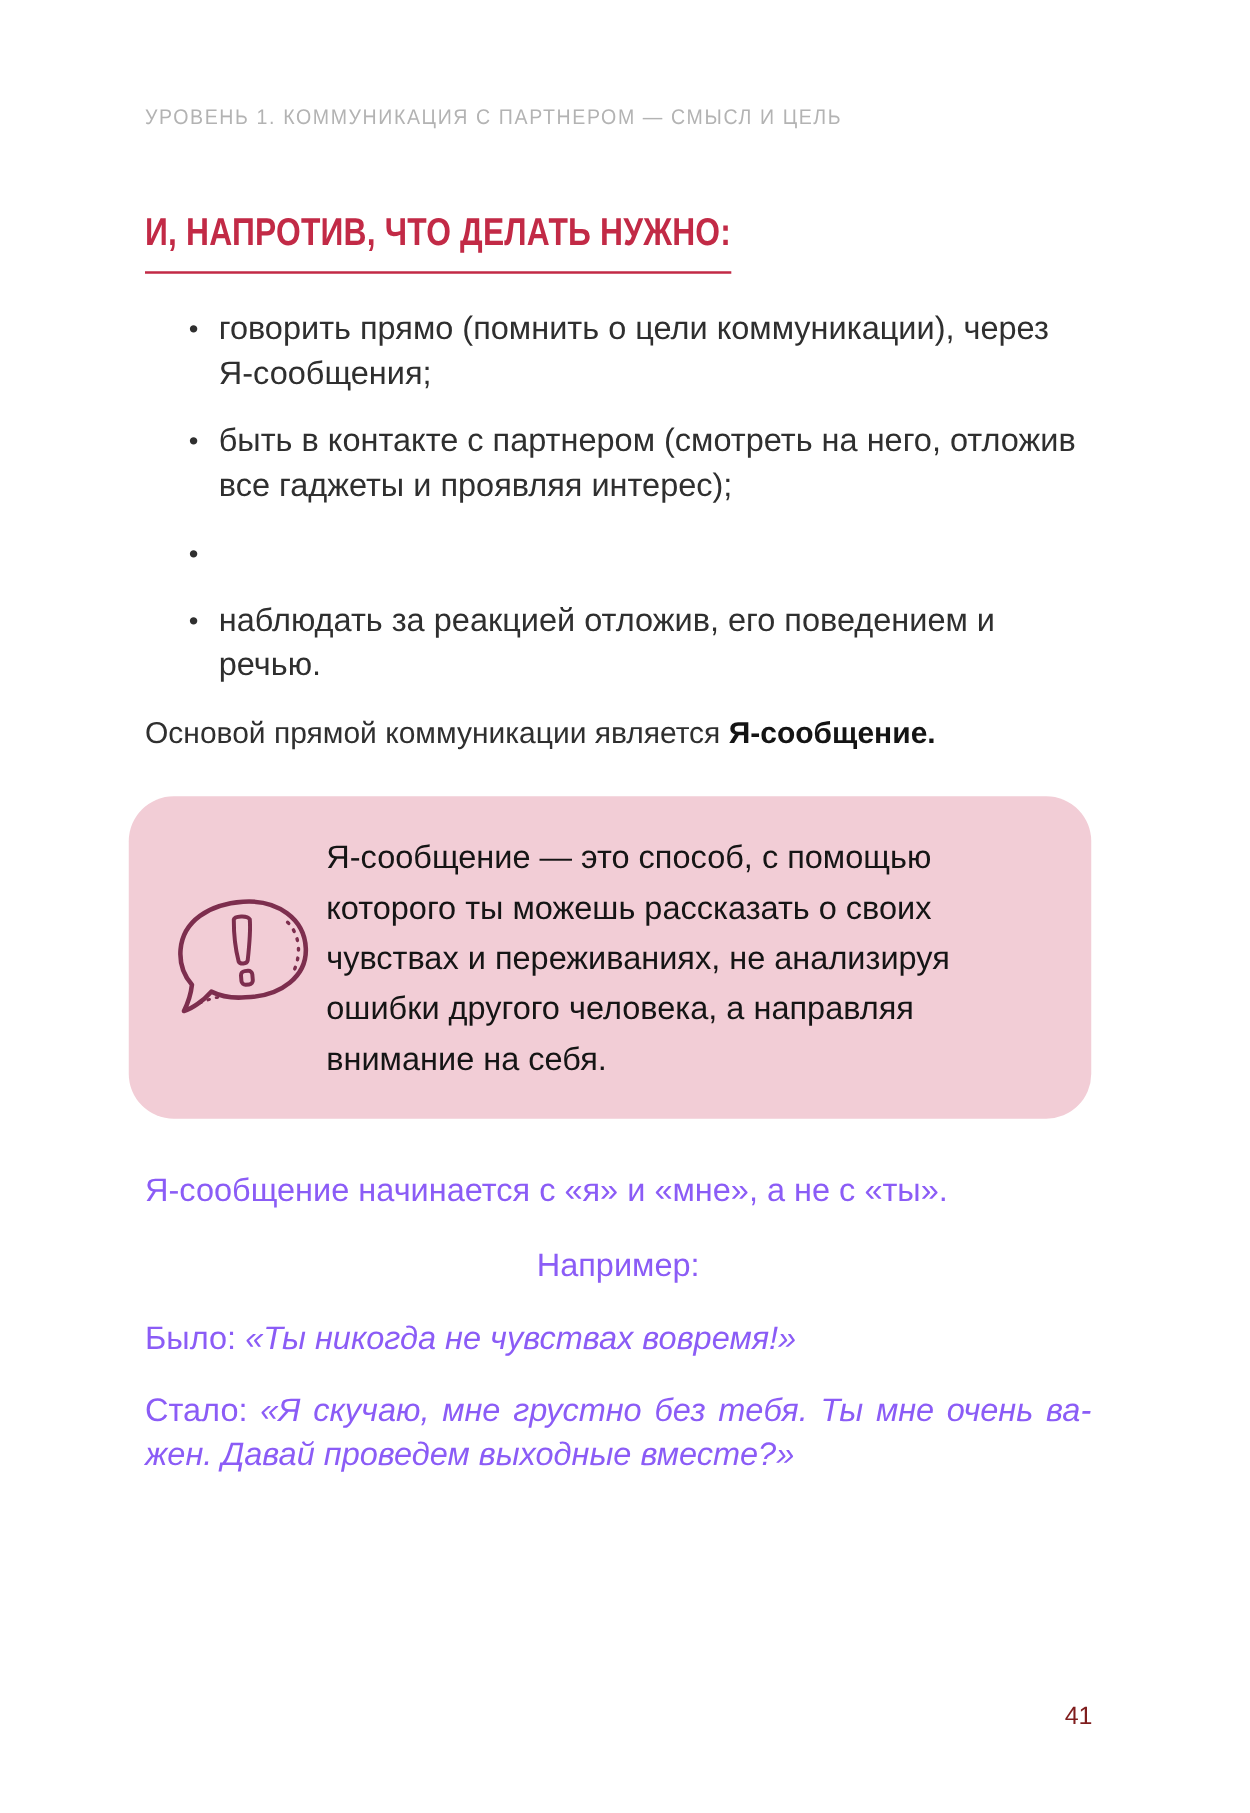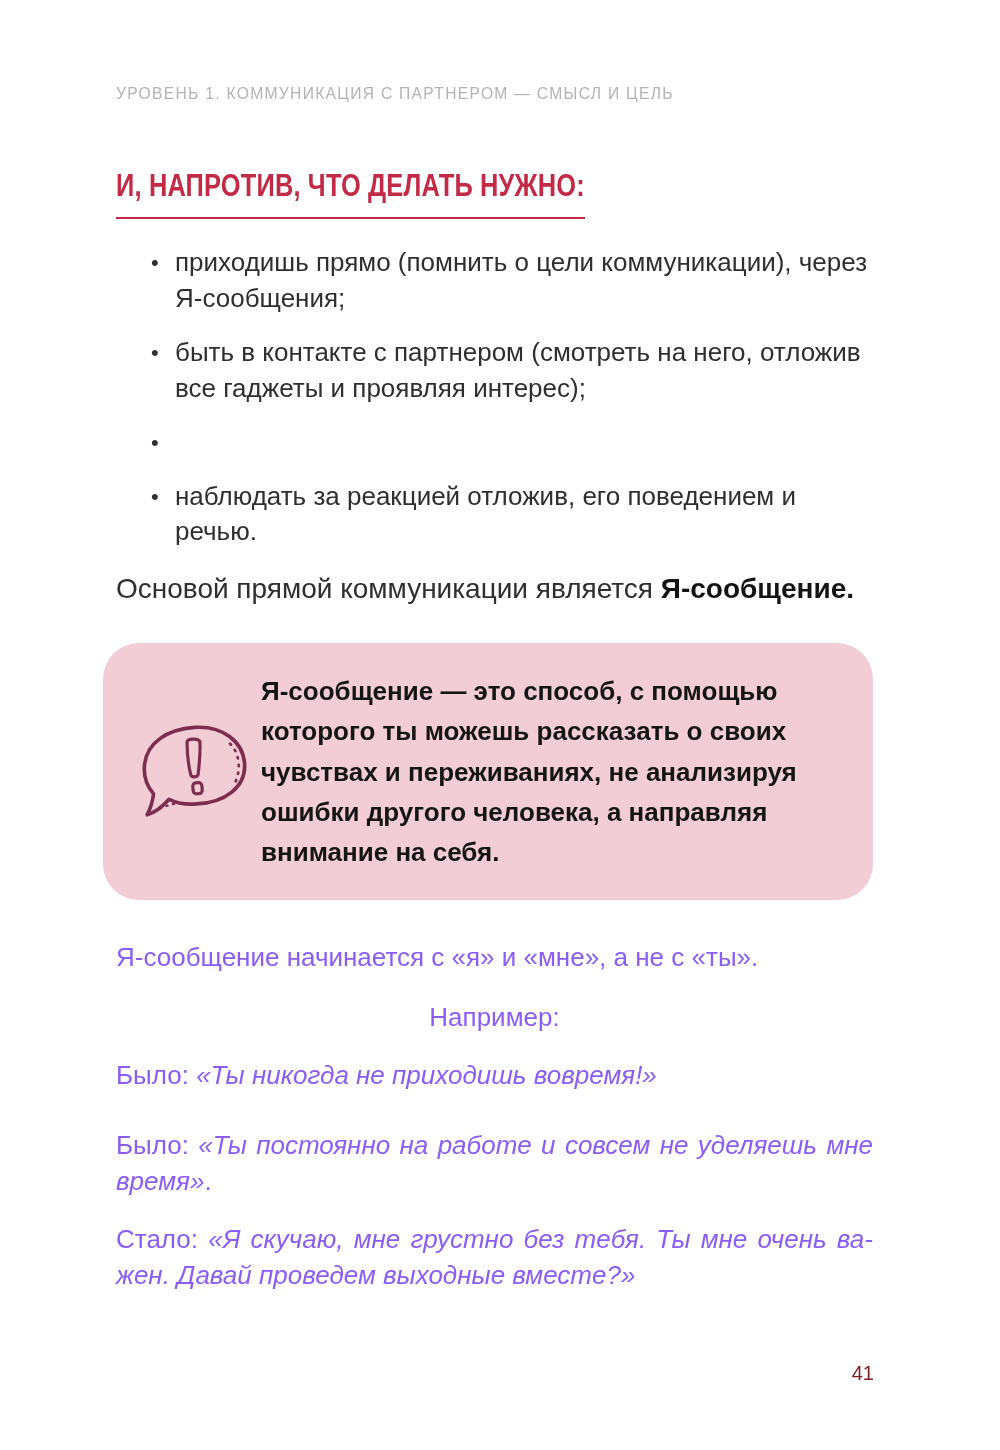--- a/index.html
+++ b/index.html
@@ -56,21 +56,21 @@
   .bullet:last-child { margin-bottom: 0; }
   .dot {
     width: 24px;
     flex: 0 0 24px;
     font-size: 22px;
     line-height: 1.64;
     color: #2f2f2f;
   }
   .lead {
     margin: 20px 0 0 0;
-    font-size: 28px;
+    font-size: 24px;
     line-height: 1.38;
   }
   .lead strong { color: #141414; }
   .callout {
     box-sizing: border-box;
     width: 770px;
     margin-left: -13px;
     margin-top: 34px;
     background: #f2cdd6;
     border-radius: 36px;
@@ -81,21 +81,21 @@
   .callout-icon-wrap {
     flex: 0 0 132px;
     display: flex;
     justify-content: center;
     align-items: center;
   }
   .callout-text {
     flex: 1;
     margin: 0;
     font-size: 26px;
-    font-weight: 700;
+    font-weight: 400;
     line-height: 1.55;
     color: #151515;
   }
   .para {
     margin: 0;
     font-size: 26px;
     line-height: 1.38;
     color: #8b5cf6;
   }
   .para em { font-style: italic; }
@@ -119,21 +119,21 @@
 <div class="page">
   <div class="content">
 
     <div class="running-head">УРОВЕНЬ 1. КОММУНИКАЦИЯ С ПАРТНЕРОМ — СМЫСЛ И ЦЕЛЬ</div>
 
     <h1 class="section-heading">И, НАПРОТИВ, ЧТО ДЕЛАТЬ НУЖНО:</h1>
 
     <ul class="bullets">
       <li class="bullet">
         <span class="dot">•</span>
-        <span>приходишь прямо (помнить о цели коммуникации), через Я-сообщения;</span>
+        <span>говорить прямо (помнить о цели коммуникации), через Я-сообщения;</span>
       </li>
       <li class="bullet">
         <span class="dot">•</span>
         <span>быть в контакте с партнером (смотреть на него, отложив все гаджеты и проявляя интерес);</span>
       </li>
       <li class="bullet">
         <span class="dot">•</span>
       </li>
       <li class="bullet">
         <span class="dot">•</span>
@@ -155,23 +155,22 @@
           </g>
         </svg>
       </div>
       <p class="callout-text">Я-сообщение — это способ, с помощью которого ты можешь рассказать о своих чувствах и переживаниях, не анализируя ошибки другого человека, а направляя внимание на себя.</p>
     </div>
 
     <p class="para p-intro">Я-сообщение начинается с «я» и «мне», а не с «ты».</p>
 
     <p class="para p-label">Например:</p>
 
-    <p class="para p-ex0"><span>Было:</span> <em>«Ты никогда не приходишь вовремя!»</em><span></span></p>
+    <p class="para p-ex0"><span>Было:</span> <em>«Ты никогда не чувствах вовремя!»</em><span></span></p>
 
 
-    <p class="para p-ex2"><span>Было:</span> <em>«Ты постоянно на работе и совсем не уделяешь мне время»</em><span>.</span></p>
 
     <p class="para p-ex3"><span>Стало:</span> <em>«Я скучаю, мне грустно без тебя. Ты мне очень ва­жен. Давай проведем выходные вместе?»</em><span></span></p>
 
   </div>
 
   <div class="page-number">41</div>
 </div>
 
 </body></html>

